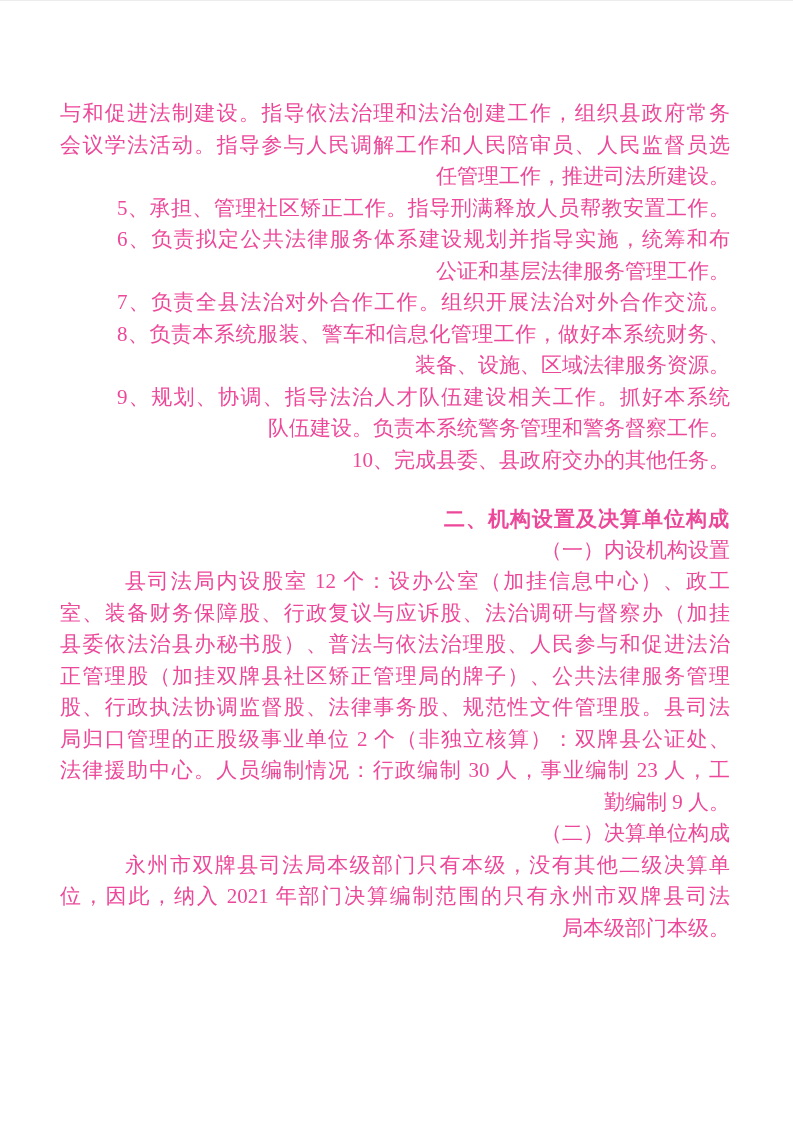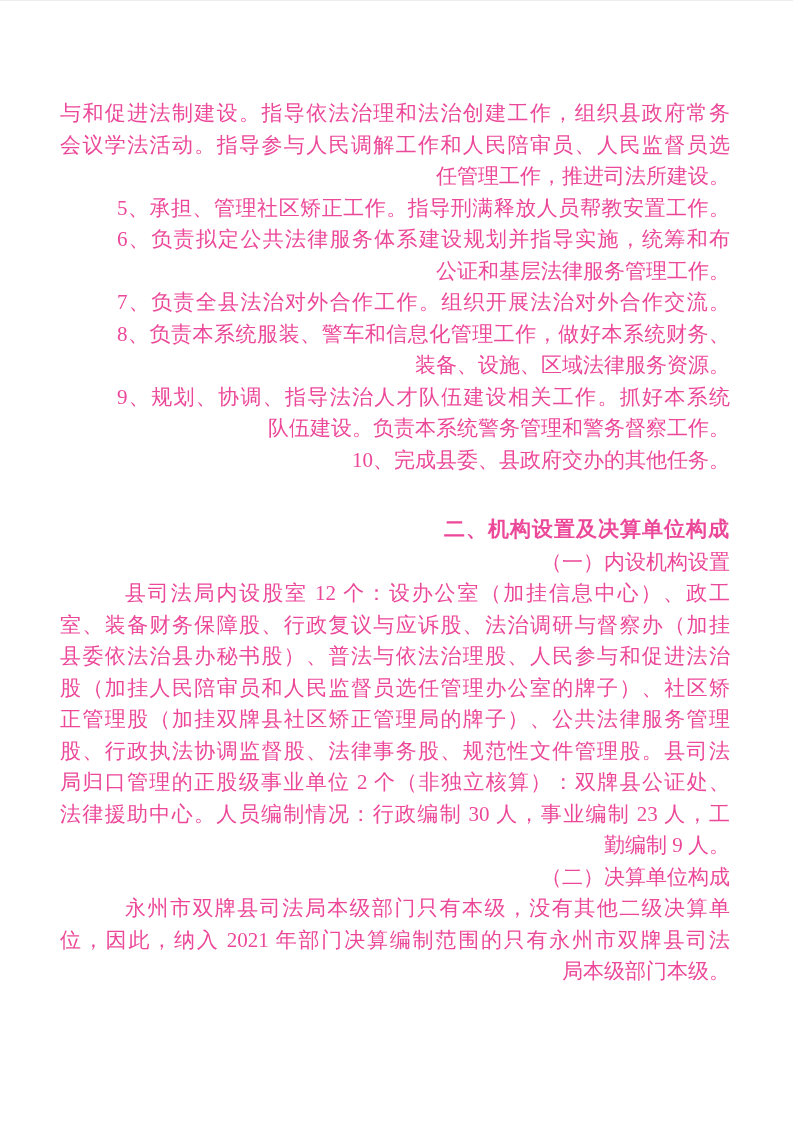--- a/index.html
+++ b/index.html
@@ -32,24 +32,23 @@
   }
   .line {
     min-height: 31.5px;
     text-align: right;
   }
   .line.fill {
     text-align: justify;
     text-align-last: justify;
   }
   .line.heading {
-    font-family: Liberation Mono, monospace;
+    font-family: Liberation Sans, sans-serif;
     font-weight: 700;
     letter-spacing: 1px;
-    margin-top: 12px;
   }
   .line.blank {
     height: 27px;
     min-height: 27px;
   }
   
   .ind-num   { text-indent: 57px; }
   .ind-head  { text-indent: 43px; }
   .ind-paren { text-indent: 30px; }
   .ind-body  { text-indent: 65px; }
@@ -70,21 +69,20 @@
       <div class="line">装备、设施、区域法律服务资源。</div>
       <div class="line fill ind-num">9、规划、协调、指导法治人才队伍建设相关工作。抓好本系统</div>
       <div class="line">队伍建设。负责本系统警务管理和警务督察工作。</div>
       <div class="line ind-num">10、完成县委、县政府交办的其他任务。</div>
       <div class="line blank"></div>
       <div class="line heading ind-head">二、机构设置及决算单位构成</div>
       <div class="line ind-paren">（一）内设机构设置</div>
       <div class="line fill ind-body">县司法局内设股室 12 个：设办公室（加挂信息中心）、政工</div>
       <div class="line fill">室、装备财务保障股、行政复议与应诉股、法治调研与督察办（加挂</div>
       <div class="line fill">县委依法治县办秘书股）、普法与依法治理股、人民参与和促进法治</div>
-      <div class="line fill">股（加挂人民陪审员和人民监督员选任管理办公室的牌子）、社区矫</div>
       <div class="line fill">正管理股（加挂双牌县社区矫正管理局的牌子）、公共法律服务管理</div>
       <div class="line fill">股、行政执法协调监督股、法律事务股、规范性文件管理股。县司法</div>
       <div class="line fill">局归口管理的正股级事业单位 2 个（非独立核算）：双牌县公证处、</div>
       <div class="line fill">法律援助中心。人员编制情况：行政编制 30 人，事业编制 23 人，工</div>
       <div class="line">勤编制 9 人。</div>
       <div class="line ind-paren">（二）决算单位构成</div>
       <div class="line fill ind-body">永州市双牌县司法局本级部门只有本级，没有其他二级决算单</div>
       <div class="line fill">位，因此，纳入 2021 年部门决算编制范围的只有永州市双牌县司法</div>
       <div class="line">局本级部门本级。</div>
     </div>

